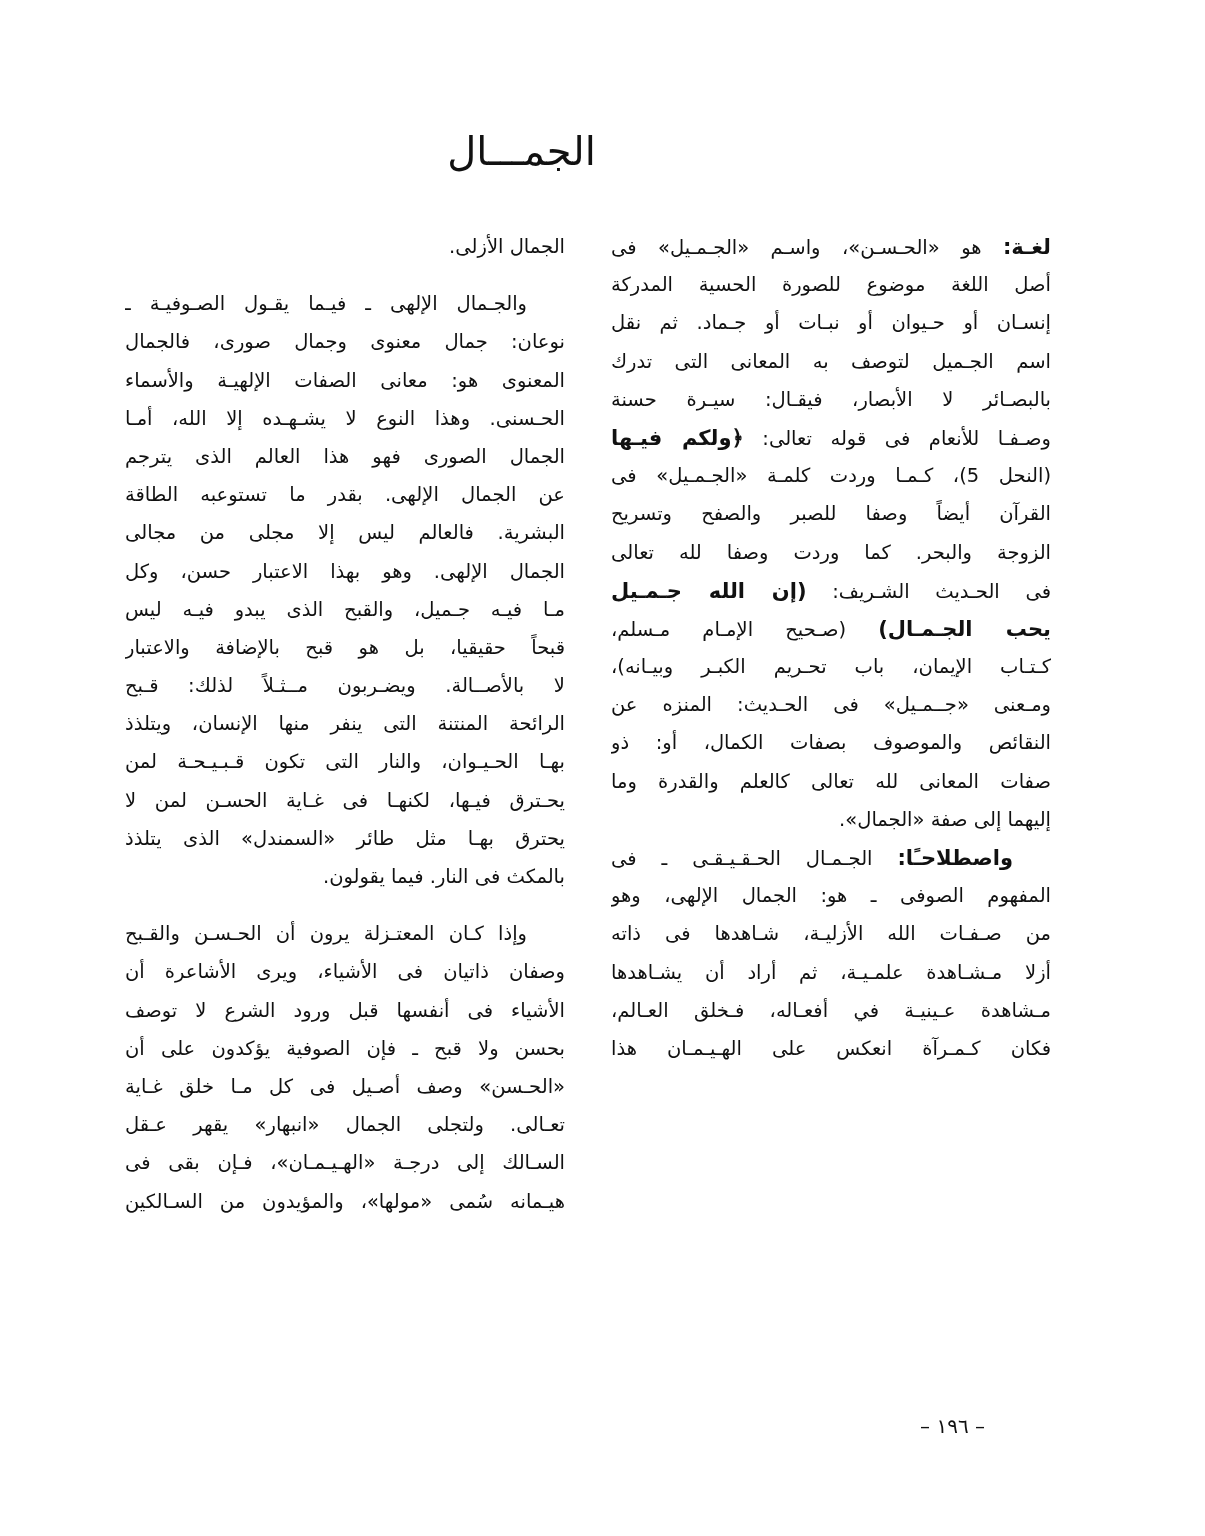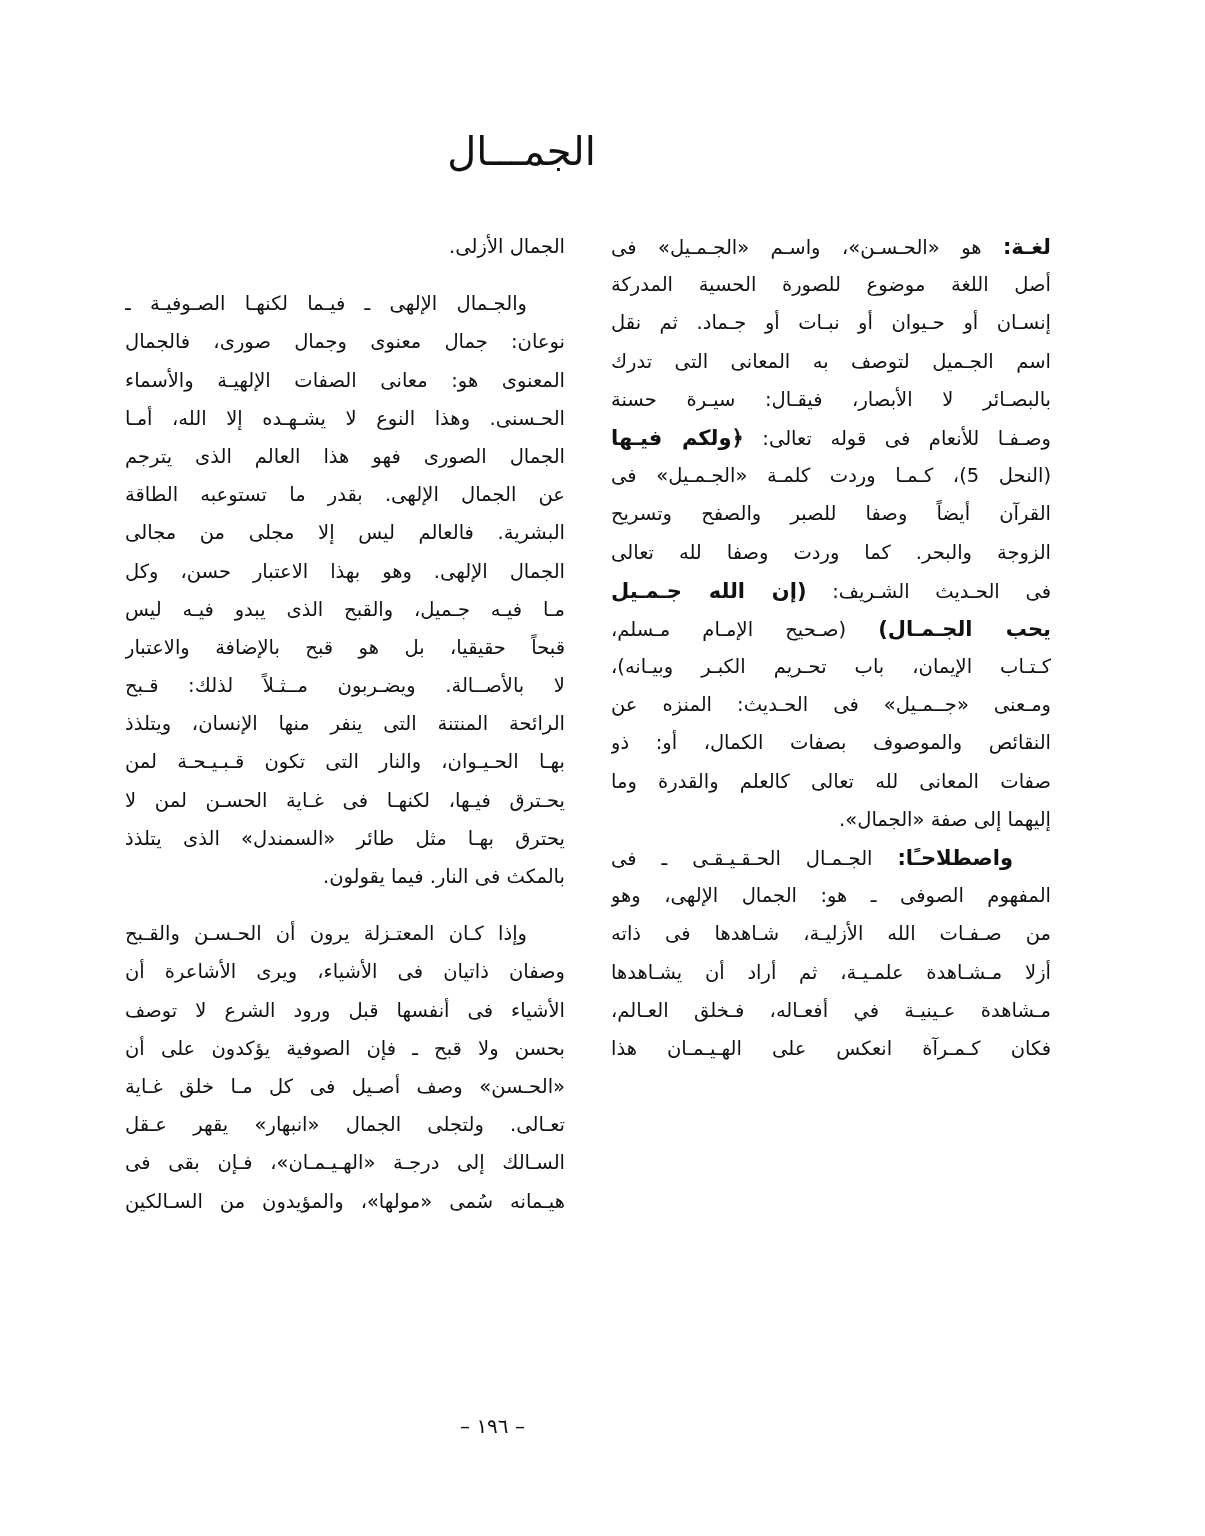--- a/index.html
+++ b/index.html
@@ -55,21 +55,20 @@
     }
     .bold {
       font-weight: bold;
       font-size: 21px;
     }
     .page-number {
       position: absolute;
       top: 1414px;
       left: 0;
       width: 985px;
-      text-align: center;
       font-size: 20px;
       direction: rtl;
     }
   </style>
 </head>
 <body>
 
 <h1 class="page-title">الجمـــال</h1>
 
 <div class="column col-right">
@@ -105,21 +104,21 @@
   <div class="line">من صـفـات الله الأزليـة، شـاهدها فى ذاته</div>
   <div class="line">أزلا مـشـاهدة علمـيـة، ثم أراد أن يشـاهدها</div>
   <div class="line">مـشاهدة عـينيـة في أفعـاله، فـخلق العـالم،</div>
   <div class="line">فكان كـمـرآة انعكس على الهـيـمـان هذا</div>
 </div>
 
 <div class="column col-left">
   <div class="line last">الجمال الأزلى.</div>
   <div class="gap"></div>
 
-  <div class="line indent">والجـمال الإلهى ـ فيـما لكنهـا الصـوفيـة ـ</div>
+  <div class="line indent">والجـمال الإلهى ـ فيـما يقـول الصـوفيـة ـ</div>
   <div class="line">نوعان: جمال معنوى وجمال صورى، فالجمال</div>
   <div class="line">المعنوى هو: معانى الصفات الإلهيـة والأسماء</div>
   <div class="line">الحـسنى. وهذا النوع لا يشـهـده إلا الله، أمـا</div>
   <div class="line">الجمال الصورى فهو هذا العالم الذى يترجم</div>
   <div class="line">عن الجمال الإلهى. بقدر ما تستوعبه الطاقة</div>
   <div class="line">البشرية. فالعالم ليس إلا مجلى من مجالى</div>
   <div class="line">الجمال الإلهى. وهو بهذا الاعتبار حسن، وكل</div>
   <div class="line">مـا فيـه جـميل، والقبح الذى يبدو فيـه ليس</div>
   <div class="line">قبحاً حقيقيا، بل هو قبح بالإضافة والاعتبار</div>
   <div class="line">لا بالأصــالة. ويضـربون مــثـلاً لذلك: قـبح</div>

